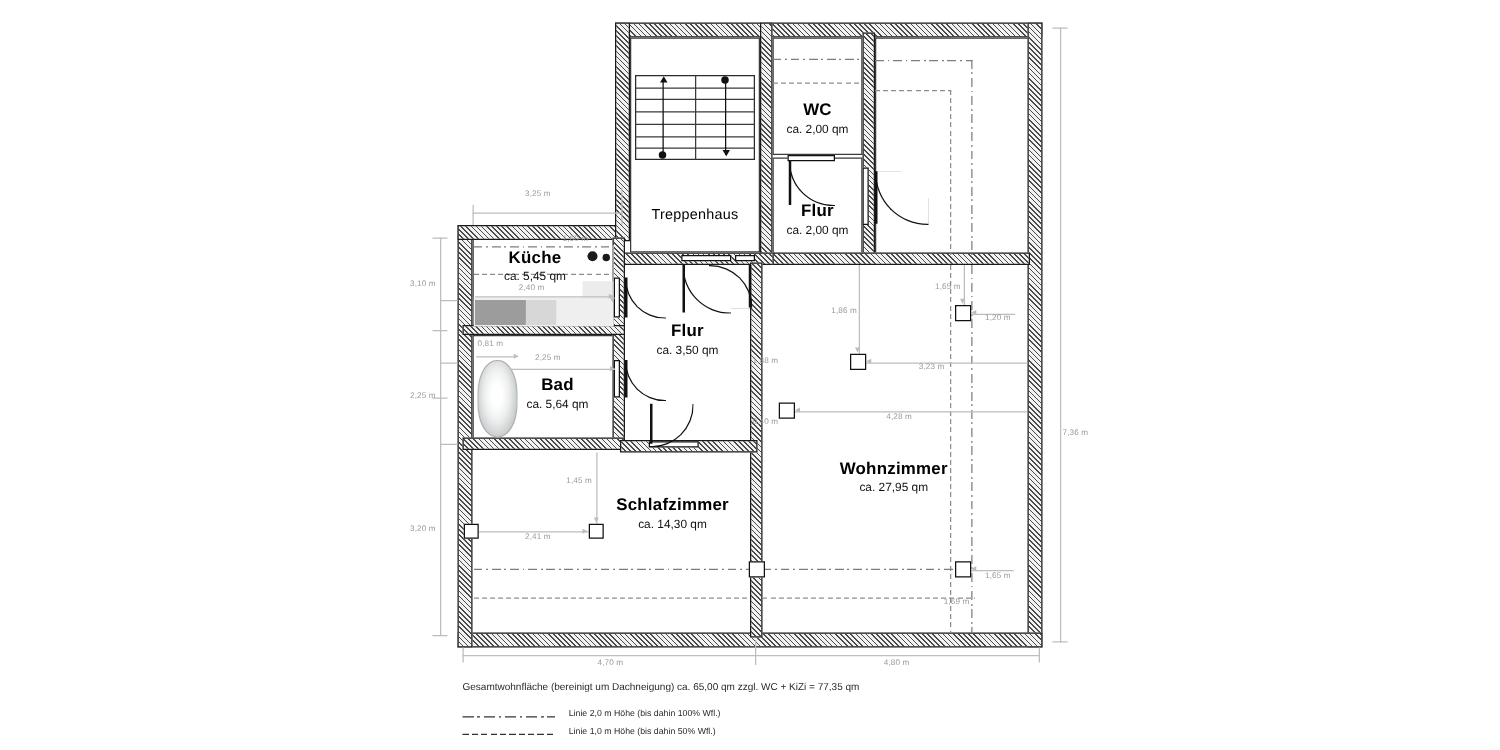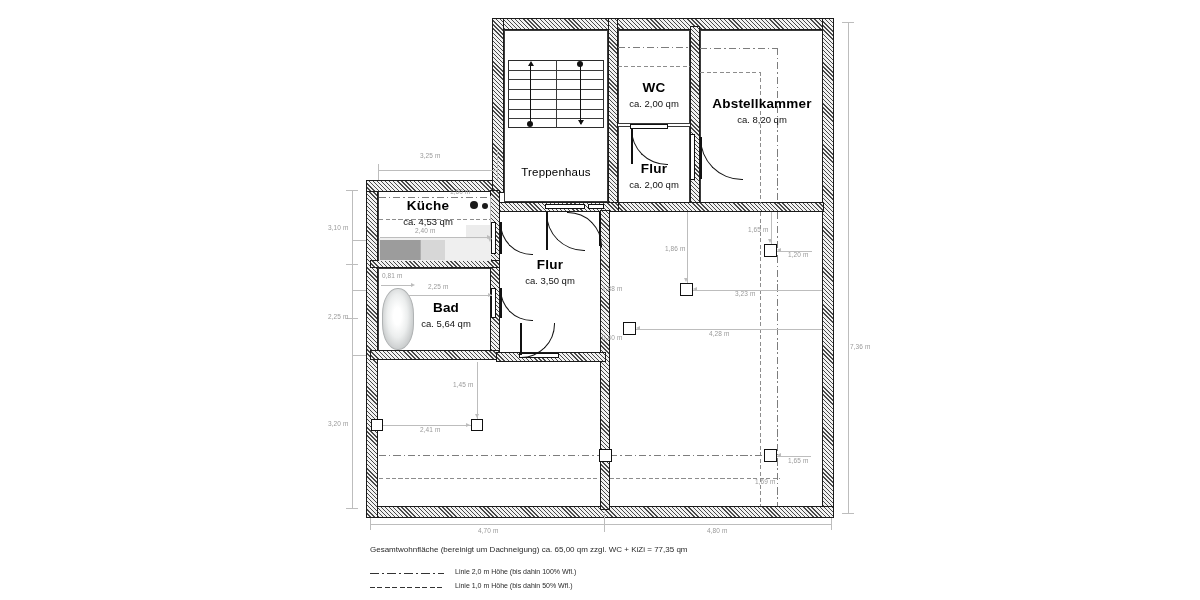--- a/index.html
+++ b/index.html
@@ -275,32 +275,28 @@
   </div>
 
   <div class="doorleaf" style="left:631px;top:128px;width:1.5px;height:36px;"></div>
   <div class="doorarc" style="left:631px;top:128px;width:36px;height:36px;border-radius:0 0 0 36px;border-top:none;border-right:none;"></div>
   <div class="doorframe" style="left:630px;top:124px;width:38px;height:5px;"></div>
 
   <div class="doorleaf" style="left:700px;top:137px;width:1.5px;height:42px;"></div>
   <div class="doorarc" style="left:700px;top:137px;width:42px;height:42px;border-radius:0 0 0 42px;border-top:none;border-right:none;"></div>
   <div class="doorframe" style="left:690px;top:134px;width:5px;height:46px;"></div>
 
-  <div class="rlabel" style="left:700px;top:96px;width:124px;">
-    <div class="rname">Abstellkammer</div>
-    <div class="rarea">ca. 8,20 qm</div>
-  </div>
   <div class="dd1-h" style="left:700px;top:48px;width:78px;"></div>
   <div class="dd1-v" style="left:777px;top:48px;height:156px;"></div>
   <div class="dd2-h" style="left:700px;top:72px;width:61px;"></div>
   <div class="dd2-v" style="left:760px;top:72px;height:132px;"></div>
 
   <div class="rlabel" style="left:378px;top:198px;width:100px;">
     <div class="rname">Küche</div>
-    <div class="rarea">ca. 4,53 qm</div>
+    <div class="rarea">ca. 5,45 qm</div>
   </div>
 
   <div class="counter2" style="left:379px;top:238px;width:112px;height:23px;"></div>
   <div class="counter" style="left:380px;top:240px;width:65px;height:20px;"></div>
   <div class="stovebox" style="left:466px;top:225px;width:26px;height:14px;"></div>
   <div class="burner" style="left:470px;top:201px;width:8px;height:8px;"></div>
   <div class="burner sm" style="left:482px;top:202.5px;width:6px;height:6px;"></div>
 
   <div class="dd1-h" style="left:379px;top:197px;width:112px;"></div>
   <div class="dd2-h" style="left:379px;top:219px;width:112px;"></div>
@@ -346,33 +342,41 @@
   <div class="doorleaf" style="left:500px;top:288px;width:1.5px;height:30px;"></div>
   <div class="doorarc" style="left:500px;top:288px;width:32px;height:32px;border-radius:0 0 0 32px;border-top:none;border-right:none;"></div>
 
   <div class="doorframe" style="left:519px;top:353px;width:40px;height:5px;"></div>
   <div class="doorleaf" style="left:520px;top:323px;width:1.5px;height:32px;"></div>
   <div class="doorarc" style="left:520px;top:323px;width:34px;height:34px;border-radius:0 0 34px 0;border-top:none;border-left:none;"></div>
 
   <div class="dim" style="left:602px;top:285px;">1,88 m</div>
   <div class="dim" style="left:602px;top:334px;">0,40 m</div>
 
+  <div class="rlabel" style="left:478px;top:396px;width:120px;">
+    <div class="rname">Schlafzimmer</div>
+    <div class="rarea">ca. 14,30 qm</div>
+  </div>
 
   <div class="dd1-h" style="left:379px;top:455px;width:221px;"></div>
   <div class="dd2-h" style="left:379px;top:478px;width:221px;"></div>
 
   <div class="sq" style="left:371px;top:419px;width:12px;height:12px;"></div>
   <div class="sq" style="left:471px;top:419px;width:12px;height:12px;"></div>
   <div class="dimline h" style="left:383px;top:425px;width:88px;"></div>
   <div class="arrowR" style="left:466px;top:422.5px;"></div>
   <div class="dim" style="left:420px;top:426px;">2,41 m</div>
   <div class="dimline v" style="left:477px;top:362px;height:57px;"></div>
   <div class="arrowD" style="left:474.8px;top:414px;"></div>
   <div class="dim" style="left:453px;top:381px;">1,45 m</div>
 
+  <div class="rlabel" style="left:655px;top:367px;width:120px;">
+    <div class="rname">Wohnzimmer</div>
+    <div class="rarea">ca. 27,95 qm</div>
+  </div>
 
   <div class="dd1-v" style="left:777px;top:212px;height:294px;"></div>
   <div class="dd2-v" style="left:760px;top:212px;height:294px;"></div>
   <div class="dd1-h" style="left:610px;top:455px;width:170px;"></div>
   <div class="dd2-h" style="left:610px;top:478px;width:170px;"></div>
 
   <div class="sq" style="left:764px;top:244px;width:13px;height:13px;"></div>
   <div class="sq" style="left:680px;top:283px;width:13px;height:13px;"></div>
   <div class="sq" style="left:623px;top:322px;width:13px;height:13px;"></div>
   <div class="sq" style="left:764px;top:449px;width:13px;height:13px;"></div>

